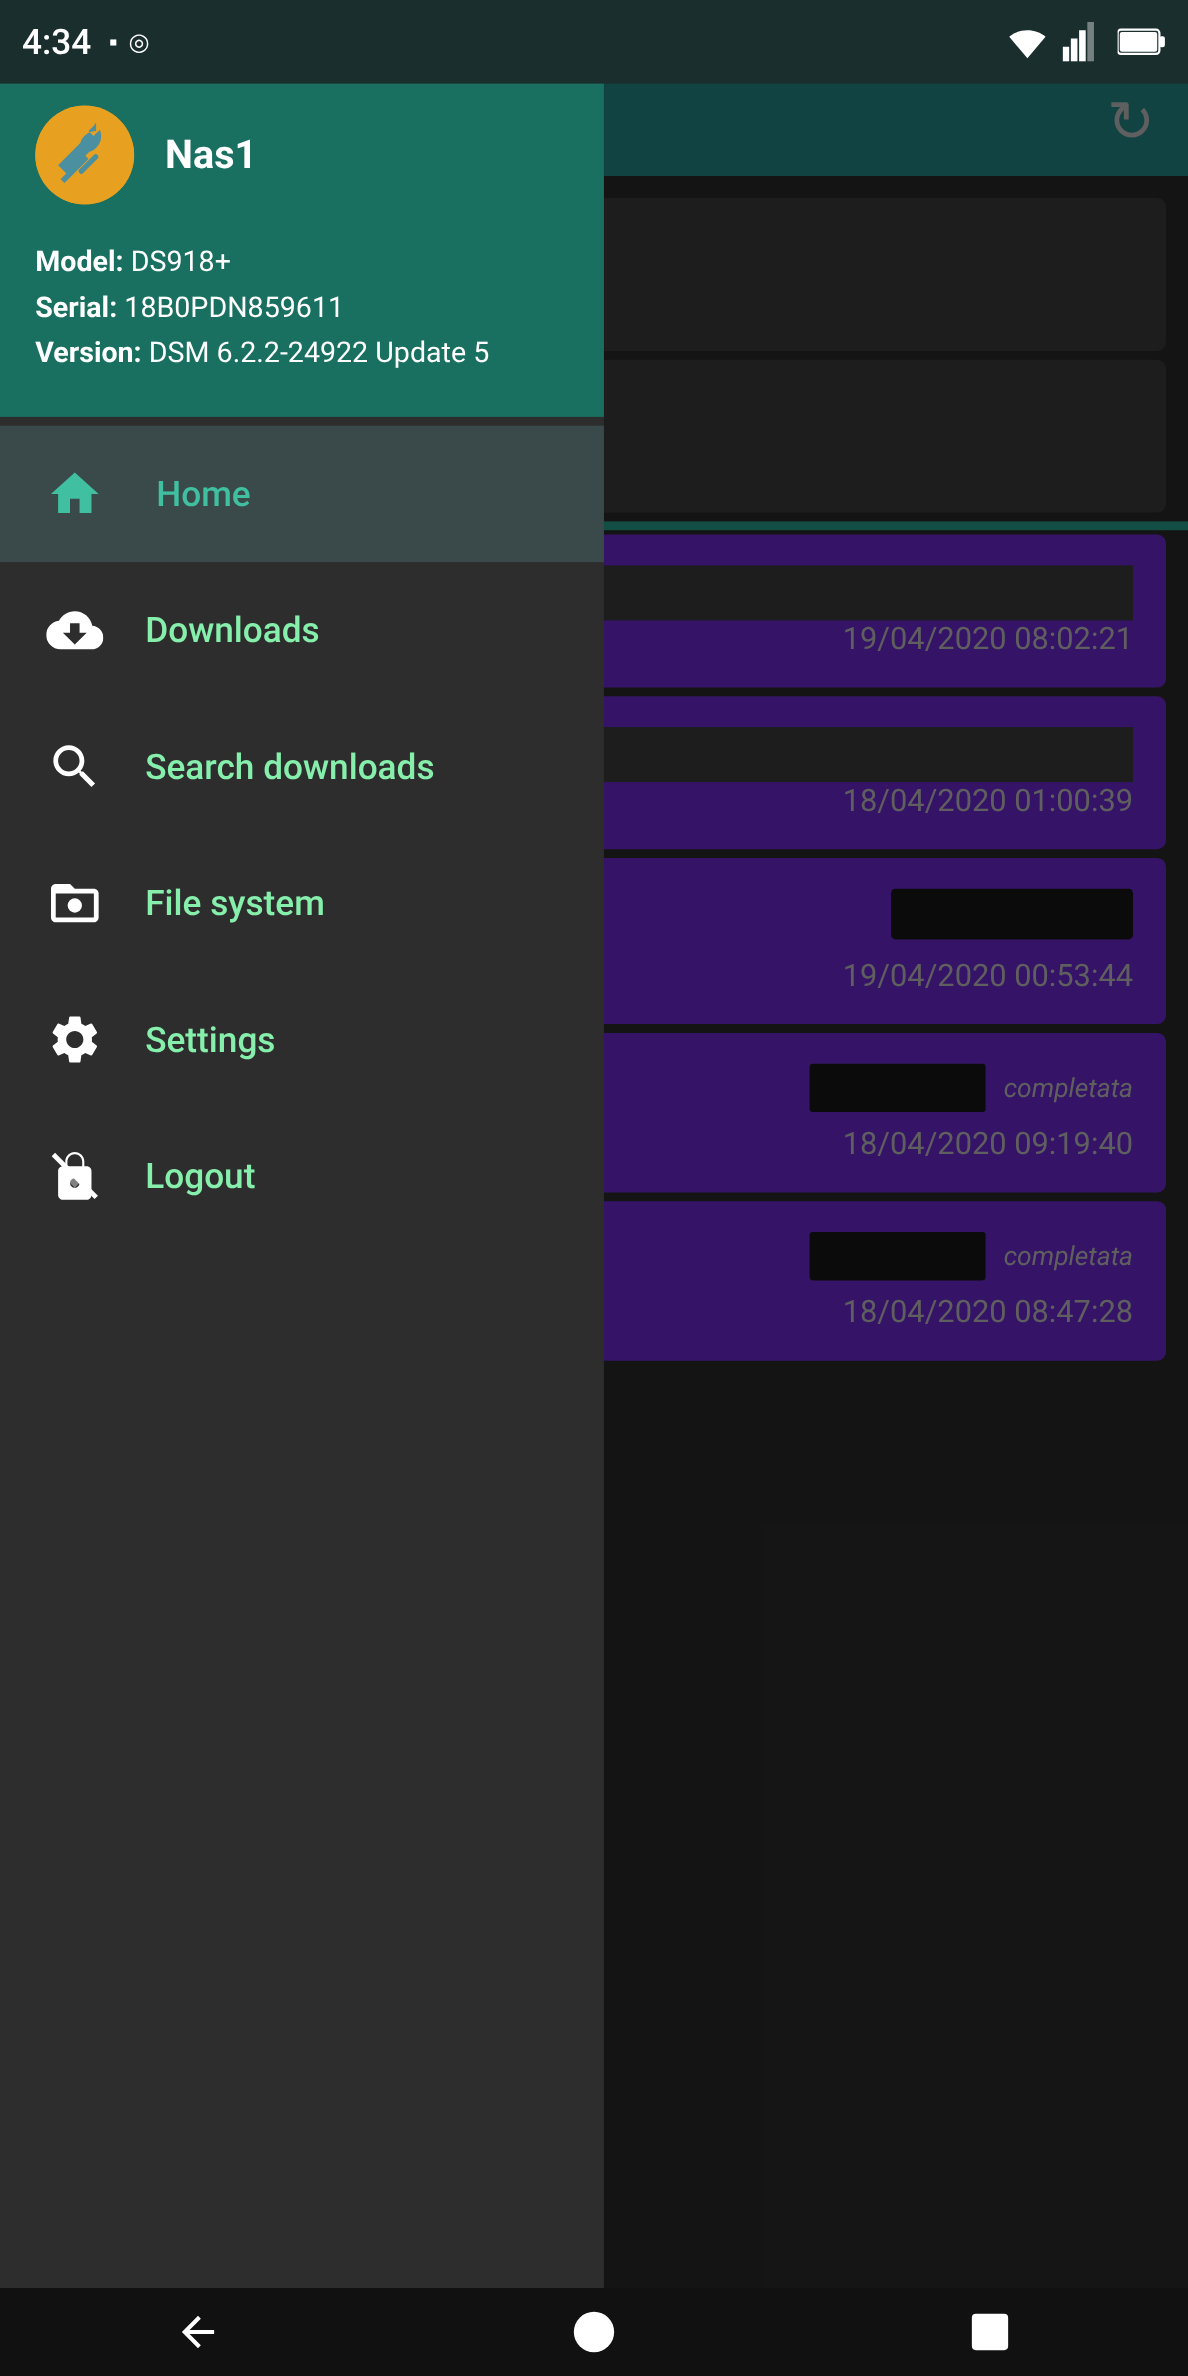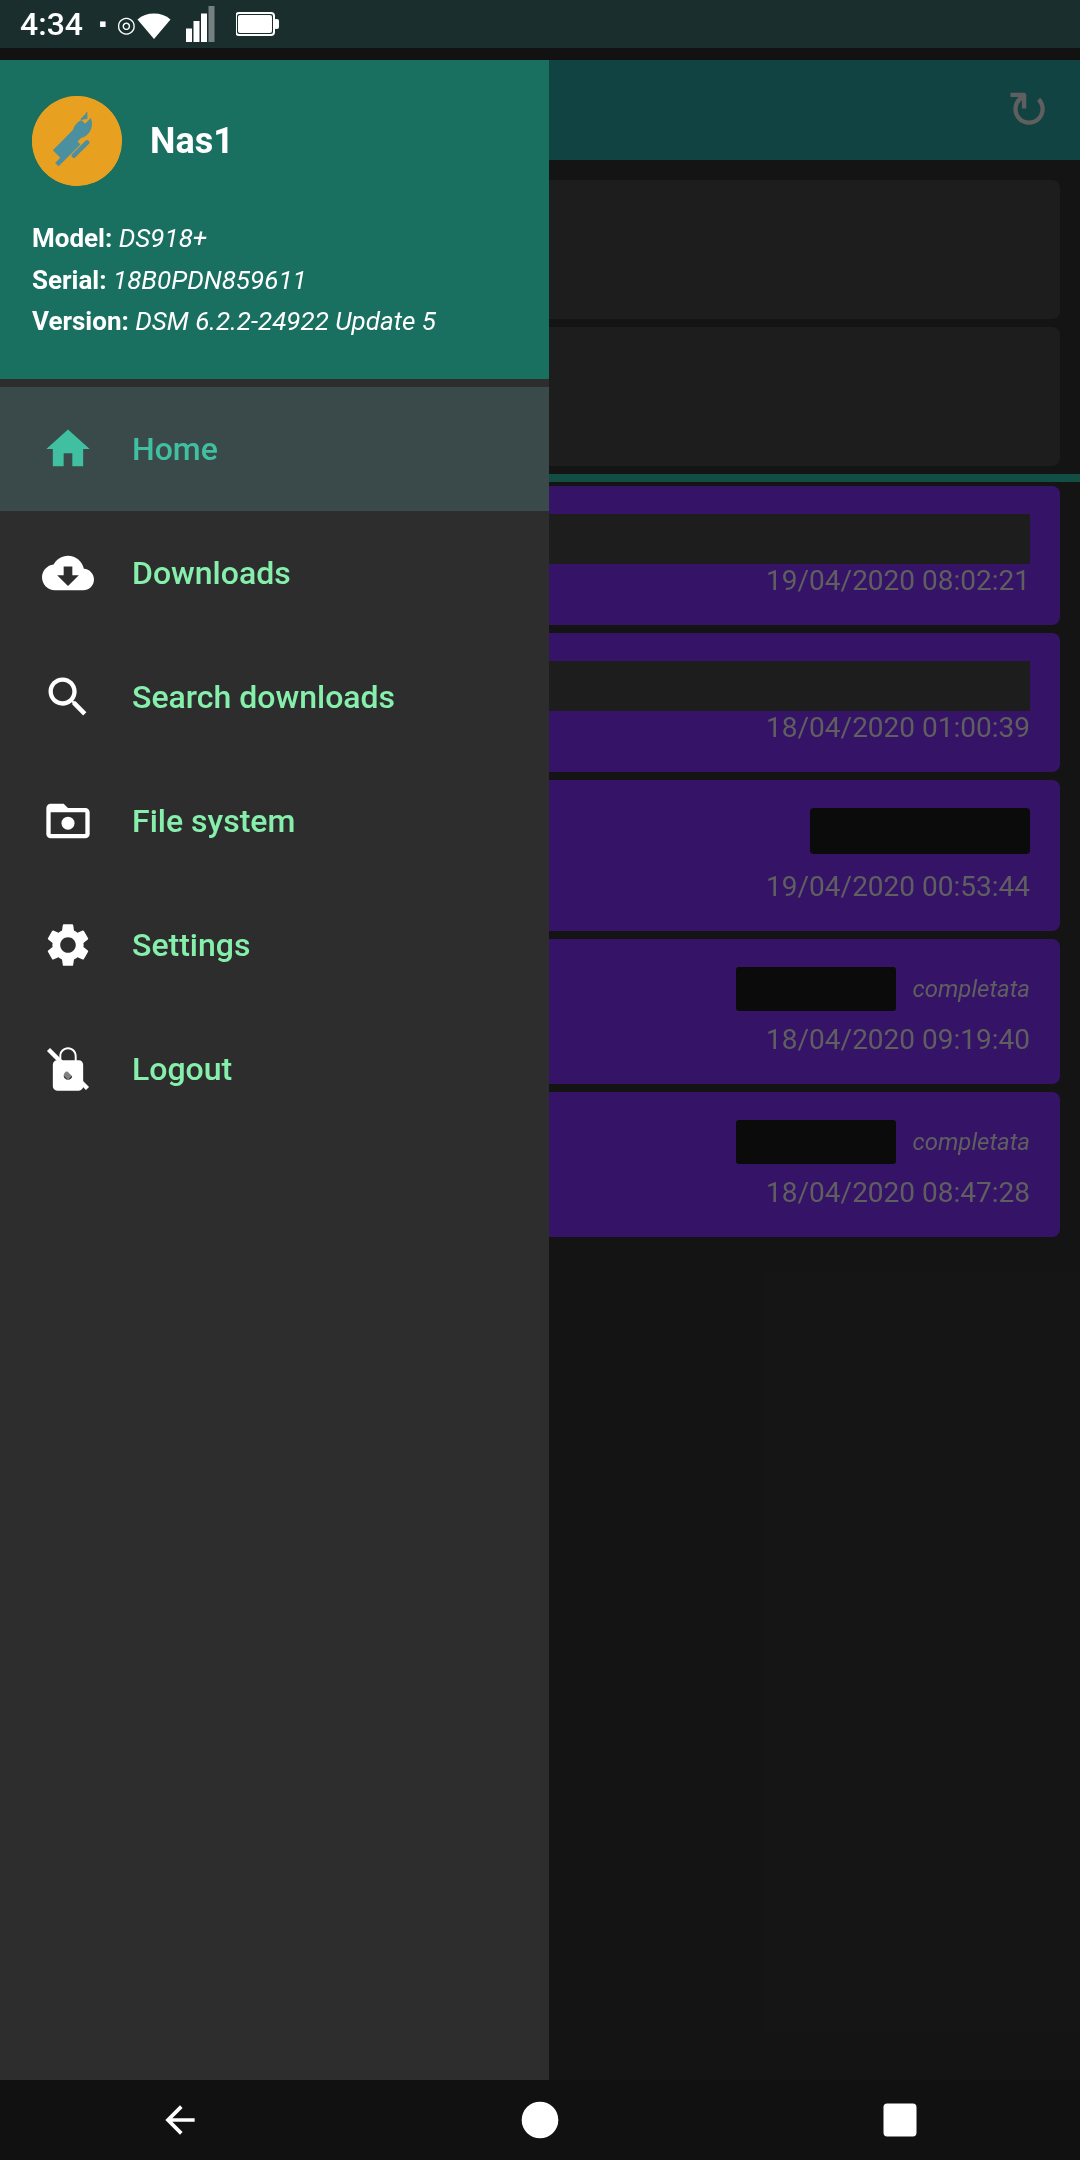--- a/index.html
+++ b/index.html
@@ -10,24 +10,25 @@
       height: 2160px;
       background: #1a1a1a;
       font-family: 'Roboto', Arial, sans-serif;
       overflow: hidden;
       position: relative;
     }
 
     
     .status-bar {
       width: 100%;
-      height: 48px;
+      height: 76px;
       background: #1a2e2e;
       display: flex;
       align-items: center;
+      justify-content: space-between;
       padding: 12px 20px;
       position: relative;
       z-index: 100;
     }
 
     .status-left {
       display: flex;
       align-items: center;
       gap: 16px;
     }
@@ -193,39 +194,39 @@
       color: white;
       font-size: 26px;
       line-height: 1.6;
     }
 
     .drawer-info .label {
       font-weight: 700;
     }
 
     .drawer-info .value {
-      font-style: italic;
     }
 
     
     .drawer-nav {
       flex: 1;
       padding: 8px 0;
     }
 
     .nav-item {
       display: flex;
       align-items: center;
       padding: 30px 36px;
       cursor: pointer;
       border-radius: 0;
     }
 
     .nav-item.active {
       background: #3a4a4a;
+      gap: 10px;
     }
 
     .nav-item-icon {
       width: 64px;
       height: 64px;
       display: flex;
       align-items: center;
       justify-content: center;
       margin-right: 32px;
       flex-shrink: 0;

